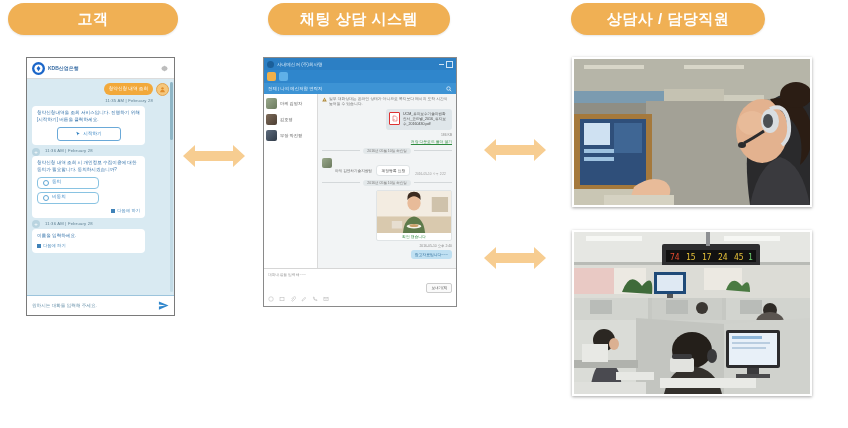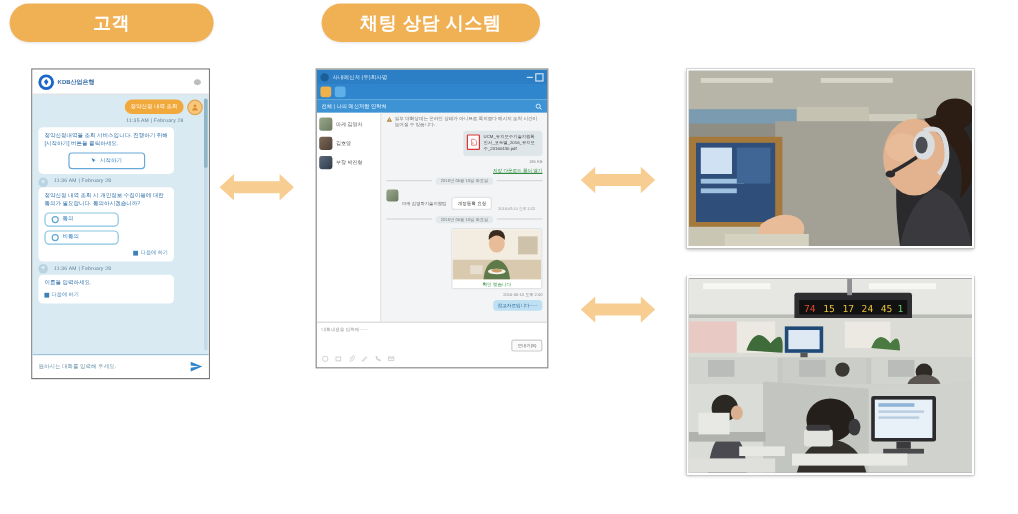--- a/index.html
+++ b/index.html
@@ -288,20 +288,21 @@
   #photo-office{left:572px;top:230px;width:236px;height:162px;}
   .photo-frame svg{display:block;width:100%;height:100%;}
 </style>
 </head>
 <body>
 
 <div class="stage">
 
   <div class="pill" id="pill-system">채팅 상담 시스템</div>
   <div class="pill" id="pill-customer">고객</div>
+  <div class="pill" id="pill-agent">상담사 / 담당직원</div>
 
   <div id="phone">
 
     <div class="ph-header">
       <div class="ph-logo">
         <svg viewBox="0 0 24 24">
             <circle cx="12" cy="12" r="11" fill="#ffffff"></circle>
             <path d="M12 5 L17 11 L12 19 L7 11 Z" fill="#1b66c9"></path>
           </svg>
       </div>

